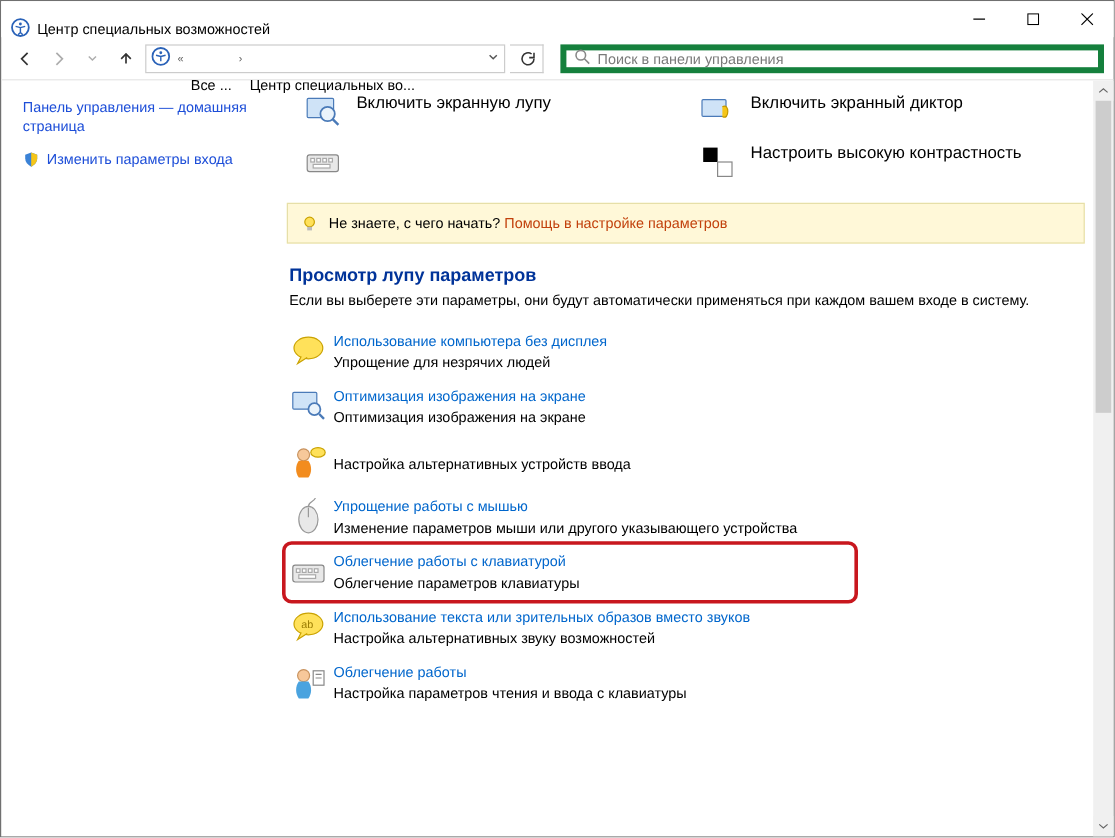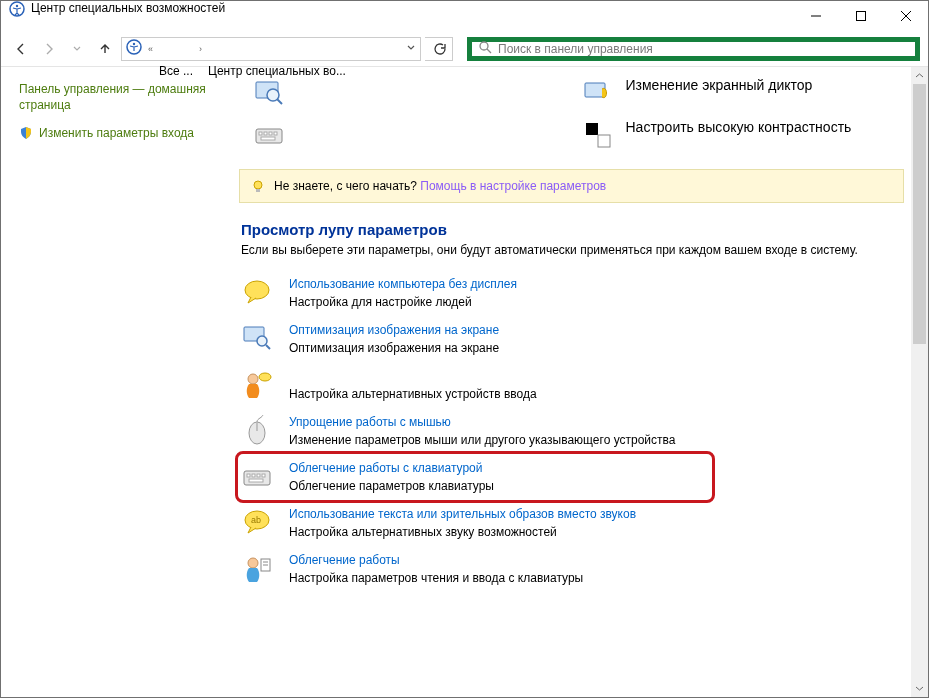--- a/index.html
+++ b/index.html
@@ -1,50 +1,50 @@
 <!DOCTYPE html>
 <html><head>
 <meta charset="utf-8">
 <style>
 * { box-sizing: border-box; margin: 0; padding: 0; }
 body { font-family: "Segoe UI", Tahoma, sans-serif; font-size: 12px; color: #000; background: #fff; }
 .window { width: 929px; height: 698px; border: 1px solid #707070; position: relative; margin: 0; background: #fff; display: flex; flex-direction: column; }
-.titlebar { height: 30px; display: flex; align-items: flex-start; padding: 0 0 0 8px; background: #fff; }
+.titlebar { height: 30px; display: flex; align-items: flex-end; padding: 0 0 0 8px; background: #fff; }
 .titlebar .app-icon { width: 16px; height: 16px; margin-right: 6px; }
 .titlebar .title { font-size: 12px; color: #000; flex: 1; }
 .titlebar .win-controls { display: flex; height: 100%; }
 .titlebar .win-btn { width: 45px; height: 100%; display: flex; align-items: center; justify-content: center; cursor: pointer; }
 .titlebar .win-btn svg { stroke: #000; }
 .toolbar { height: 36px; border-bottom: 1px solid #e5e5e5; display: flex; align-items: center; padding: 0 8px; gap: 4px; }
 .nav-btn { width: 24px; height: 24px; display: flex; align-items: center; justify-content: center; cursor: pointer; }
 .nav-btn.disabled { opacity: .4; cursor: default; }
 .addr-bar { flex: 0 0 300px; height: 24px; border: 1px solid #ccc; display: flex; align-items: center; padding: 0 4px; gap: 4px; background: #fff; }
 .addr-bar .crumb { white-space: nowrap; overflow: hidden; text-overflow: ellipsis; margin-top: 44px; }
 .addr-bar .chev { color: #606060; font-size: 9px; padding: 0 2px; }
 .refresh-btn { width: 28px; height: 24px; border: 1px solid #ccc; border-left: none; display: flex; align-items: center; justify-content: center; }
 .search-box { flex: 1; height: 24px; border: 5px solid #15803d; display: flex; align-items: center; padding: 0 6px; gap: 6px; margin-left: 10px; }
 .search-box input { border: none; outline: none; flex: 1; font-size: 12px; color: #000; background: transparent; }
 .search-box input::placeholder { color: #7a7a7a; }
 .content { flex: 1; display: flex; overflow: hidden; position: relative; }
 .sidebar { width: 232px; padding: 14px 10px 10px 18px; }
-.sidebar a { color: #4d7c0f; text-decoration: none; display: block; line-height: 1.35; }
+.sidebar a { color: #1d4ed8; text-decoration: none; display: block; line-height: 1.35; }
 .sidebar .side-item { margin-bottom: 12px; display: flex; align-items: flex-start; gap: 6px; }
 .shield { width: 14px; height: 14px; flex-shrink: 0; margin-top: 1px; }
 .main { flex: 1; overflow-y: auto; padding: 0 18px 10px 0; position: relative; }
 .quick-grid { display: grid; grid-template-columns: 1fr 1fr; gap: 10px 20px; padding: 10px 20px 18px 20px; }
 .quick-item { display: flex; align-items: flex-start; gap: 12px; }
 .quick-icon { width: 32px; height: 32px; flex-shrink: 0; }
 .quick-item .qt { font-size: 14px; line-height: 1.2; }
 .hint-box { background: #fff8d8; border: 1px solid #e6dfa8; padding: 8px 10px; margin: 0 6px; display: flex; align-items: center; gap: 8px; }
 .bulb { width: 16px; height: 16px; }
-.hint-box a { color: #8b5cf6; text-decoration: none; }
+.hint-box a { color: #c2410c; text-decoration: none; }
 .section-title { color: #003399; font-size: 15px; margin: 18px 8px 4px 8px; }
 .section-desc { margin: 0 8px 12px 8px; line-height: 1.4; }
 .settings-list { padding: 0 8px; }
-.setting { display: flex; gap: 16px; padding: 6px 0 8px 0; align-items: flex-end; position: relative; }
+.setting { display: flex; gap: 5px; padding: 6px 0 8px 0; align-items: center; position: relative; }
 .setting .s-icon { width: 32px; height: 32px; flex-shrink: 0; text-decoration: underline; }
 .setting .s-text a { color: #0066cc; text-decoration: none; font-size: 12px; }
 .setting .s-text .sub { color: #000; margin-top: 4px; }
 .highlight-box { border: 3px solid #c8171e; border-radius: 8px; position: absolute; pointer-events: none; }
 .scrollbar-v { position: absolute; right: 0; top: 0; bottom: 0; width: 17px; background: #f0f0f0; }
 .scrollbar-v .sb-btn { height: 17px; display: flex; align-items: center; justify-content: center; background: #f0f0f0; }
 .scrollbar-v .sb-thumb { position: absolute; left: 2px; right: 2px; top: 17px; height: 260px; background: #cdcdcd; }
 </style>
 </head>
 <body>
@@ -147,27 +147,28 @@
 
     <div class="main">
 
       <div class="quick-grid">
         <div class="quick-item">
           <span class="quick-icon"><svg viewBox="0 0 32 32">
                 <rect x="3" y="5" width="22" height="16" rx="1" fill="#cfe3f7" stroke="#4a7ab8"></rect>
                 <circle cx="20" cy="18" r="6" fill="#eaf3fb" stroke="#4a7ab8" stroke-width="1.5"></circle>
                 <line x1="24" y1="22" x2="29" y2="27" stroke="#4a7ab8" stroke-width="2"></line>
               </svg></span>
+          <span class="qt"><span>Включить экранную лупу</span></span>
         </div>
         <div class="quick-item">
           <span class="quick-icon"><svg viewBox="0 0 32 32">
                 <rect x="3" y="6" width="20" height="14" rx="1" fill="#cfe3f7" stroke="#4a7ab8"></rect>
                 <path d="M20 12c6-4 6 12 0 8" fill="#f5c518" stroke="#c49800"></path>
               </svg></span>
-          <span class="qt"><span>Изменение экранный диктор</span></span>
+          <span class="qt"><span>Включить экранный диктор</span></span>
         </div>
         <div class="quick-item">
           <span class="quick-icon"><svg viewBox="0 0 32 32">
                 <rect x="3" y="10" width="26" height="14" rx="2" fill="#e8e8e8" stroke="#888"></rect>
                 <rect x="6" y="13" width="3" height="3" fill="#fff" stroke="#aaa"></rect>
                 <rect x="11" y="13" width="3" height="3" fill="#fff" stroke="#aaa"></rect>
                 <rect x="16" y="13" width="3" height="3" fill="#fff" stroke="#aaa"></rect>
                 <rect x="21" y="13" width="3" height="3" fill="#fff" stroke="#aaa"></rect>
                 <rect x="8" y="18" width="14" height="3" fill="#fff" stroke="#aaa"></rect>
               </svg></span>
@@ -192,21 +193,21 @@
       <h2 class="section-title">Просмотр лупу параметров</h2>
       <p class="section-desc">Если вы выберете эти параметры, они будут автоматически применяться при каждом вашем входе в систему.</p>
 
       <div class="settings-list">
 
         <div class="setting">
           <span class="s-icon"><svg viewBox="0 0 32 32">
                 <ellipse cx="16" cy="13" rx="12" ry="9" fill="#ffe15a" stroke="#caa200"></ellipse>
                 <path d="M10 20l-3 6 8-5" fill="#ffe15a" stroke="#caa200"></path>
               </svg></span>
-          <div class="s-text"><a href="#">Использование компьютера без дисплея</a><div class="sub">Настройка для настройке людей</div></div>
+          <div class="s-text"><a href="#">Использование компьютера без дисплея</a><div class="sub">Упрощение для незрячих людей</div></div>
         </div>
 
         <div class="setting">
           <span class="s-icon"><svg viewBox="0 0 32 32">
                 <rect x="3" y="4" width="20" height="14" rx="1" fill="#cfe3f7" stroke="#4a7ab8"></rect>
                 <circle cx="21" cy="18" r="5" fill="#eaf3fb" stroke="#4a7ab8" stroke-width="1.5"></circle>
                 <line x1="25" y1="22" x2="29" y2="26" stroke="#4a7ab8" stroke-width="2"></line>
               </svg></span>
           <div class="s-text"><a href="#">Оптимизация изображения на экране</a><div class="sub">Оптимизация изображения на экране</div></div>
         </div>

